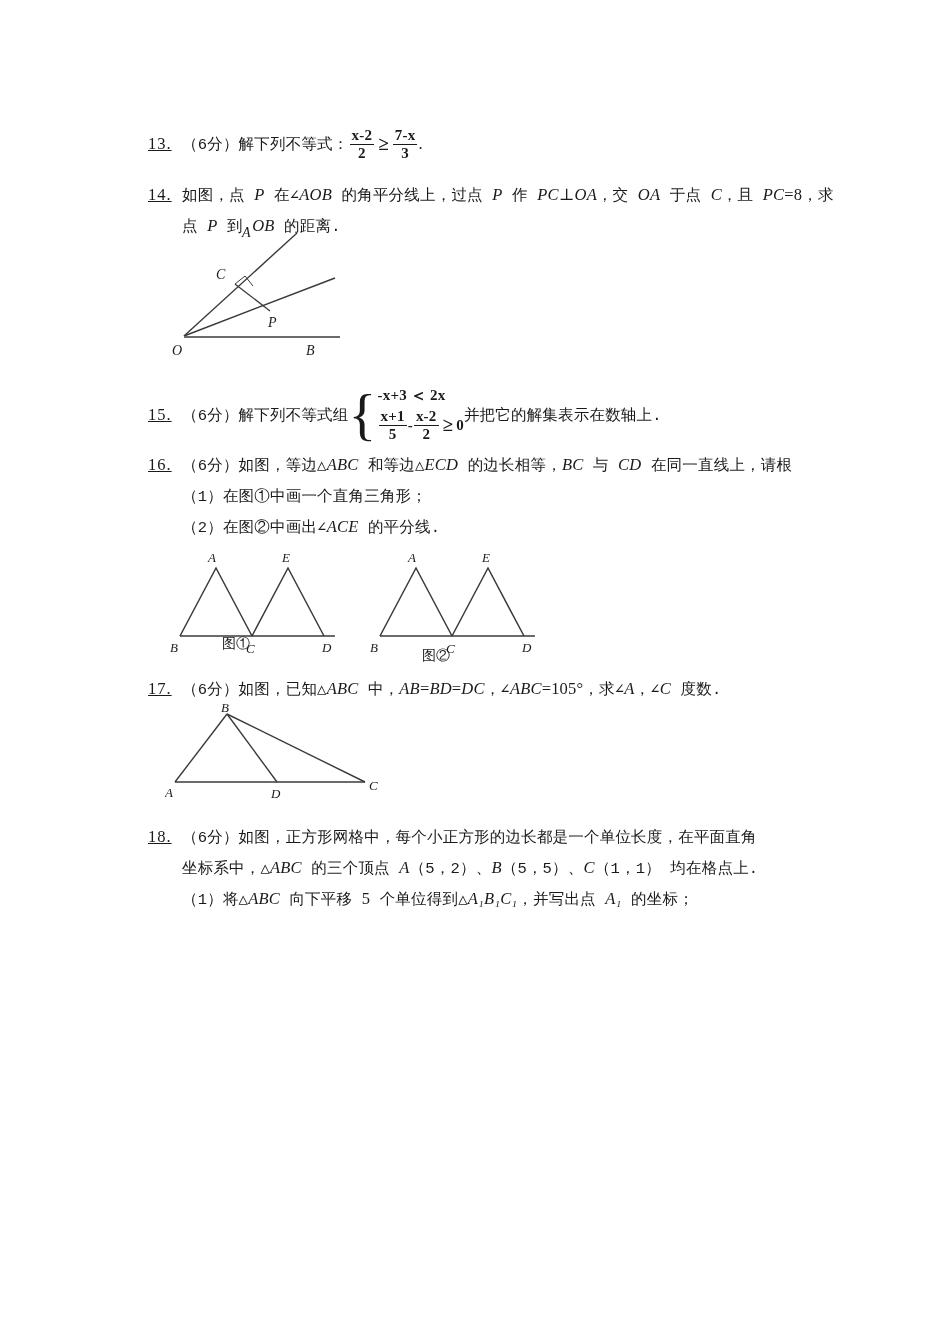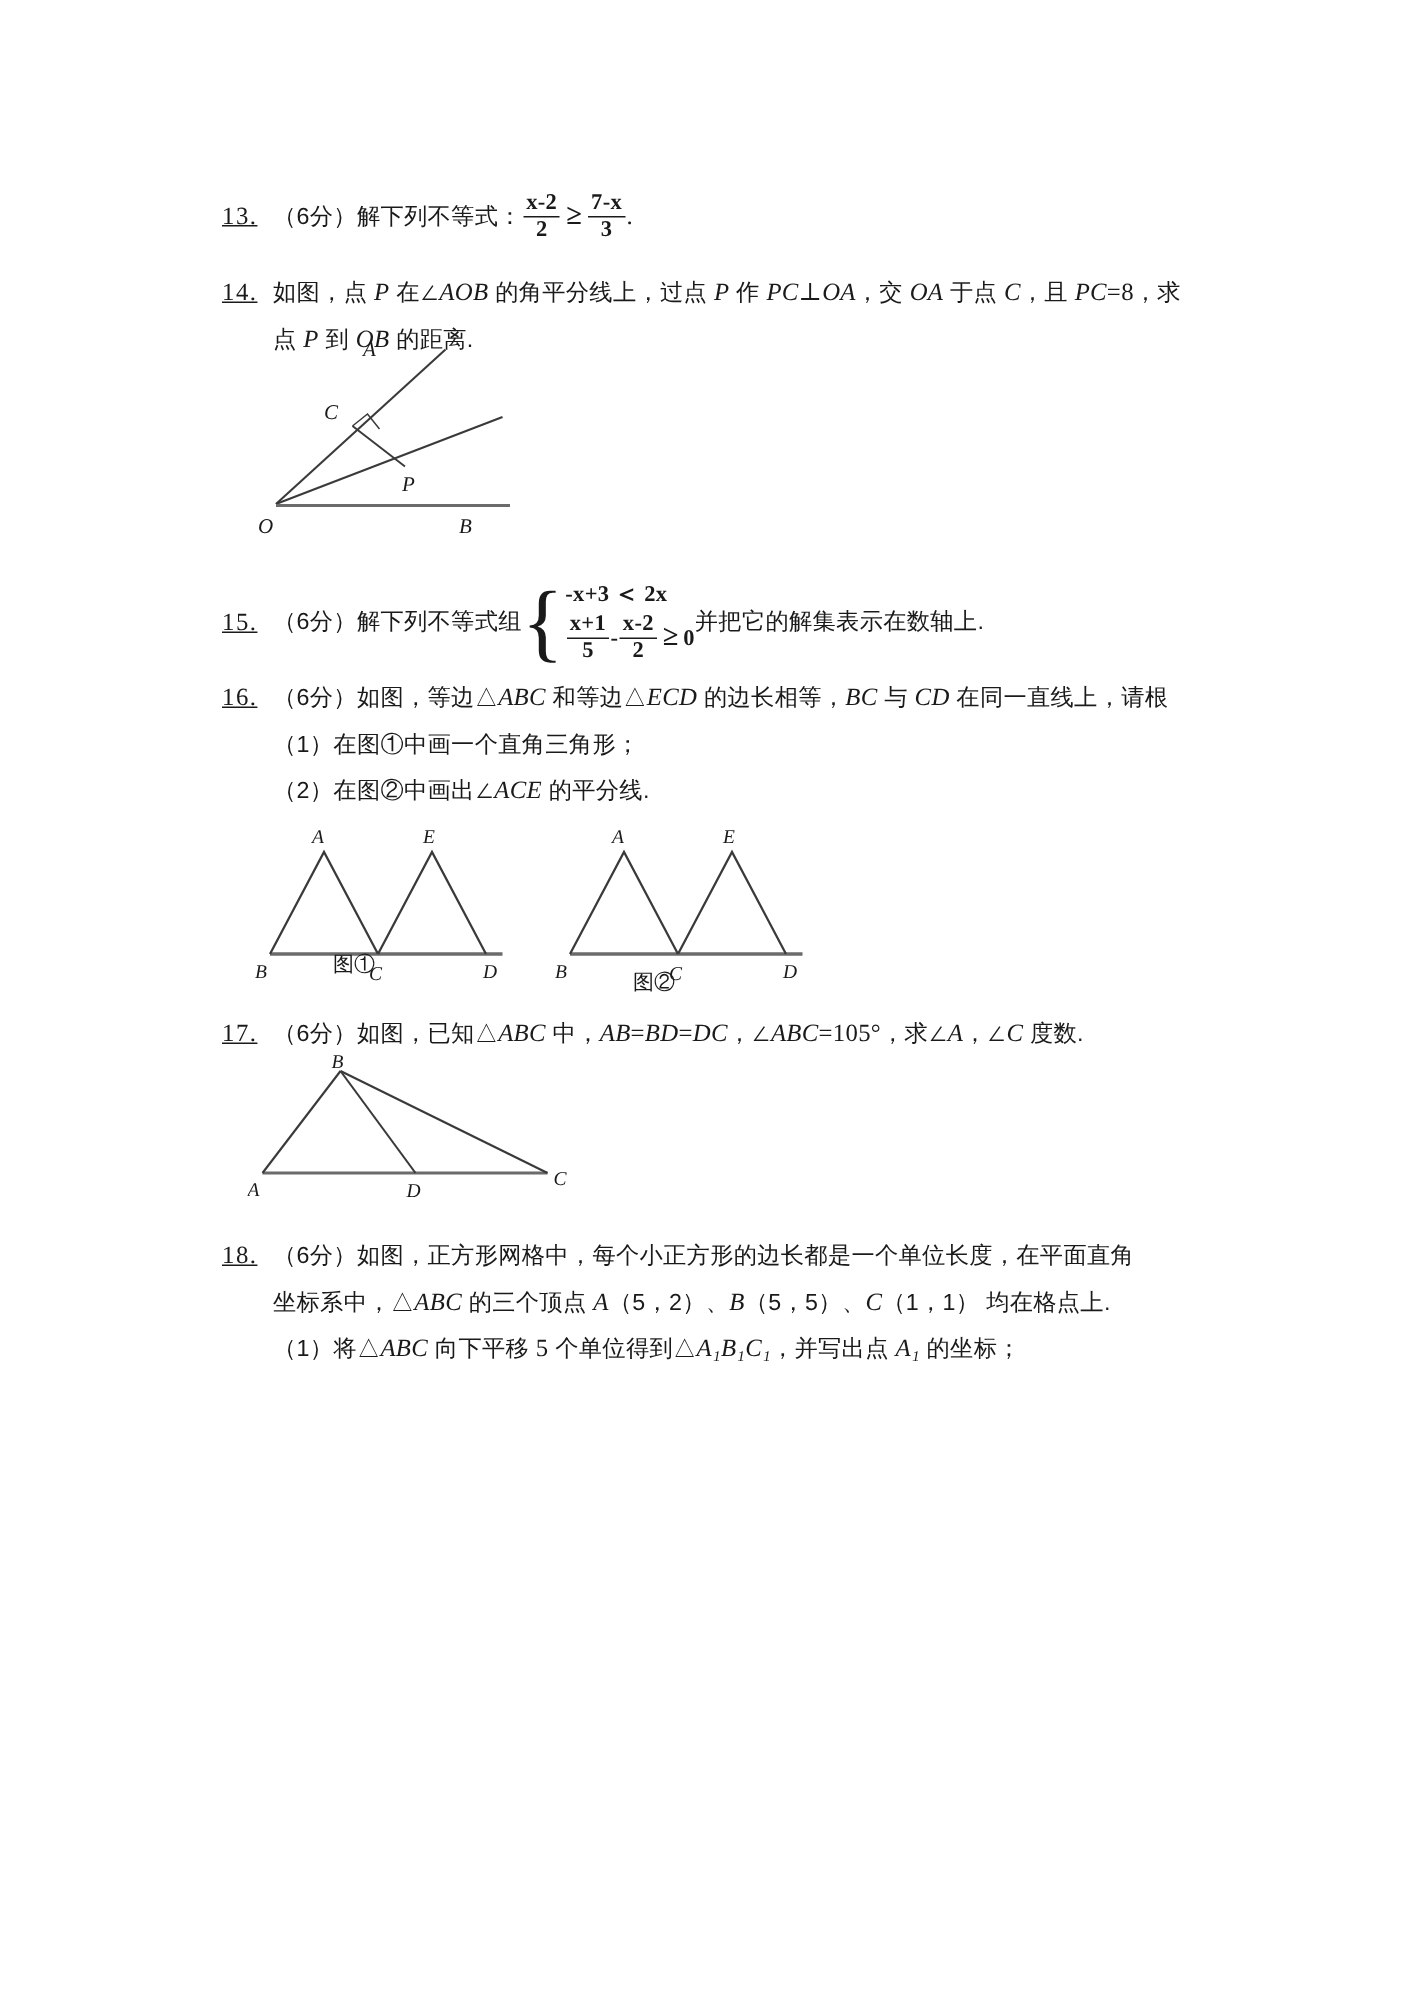--- a/index.html
+++ b/index.html
@@ -37,21 +37,21 @@
     width: 34px;
     font-family: "Liberation Serif", serif;
     letter-spacing: 1px;
     text-decoration: underline;
   }
   .indent {
     display: inline-block;
     width: 34px;
   }
   .cn {
-    font-family: Liberation Sans, sans-serif;
+    font-family: Liberation Mono, monospace;
     font-size: 15.5px;
   }
   .it {
     font-style: italic;
     font-family: "Liberation Serif", serif;
   }
   
   .frac {
     display: inline-block;
     vertical-align: middle;

